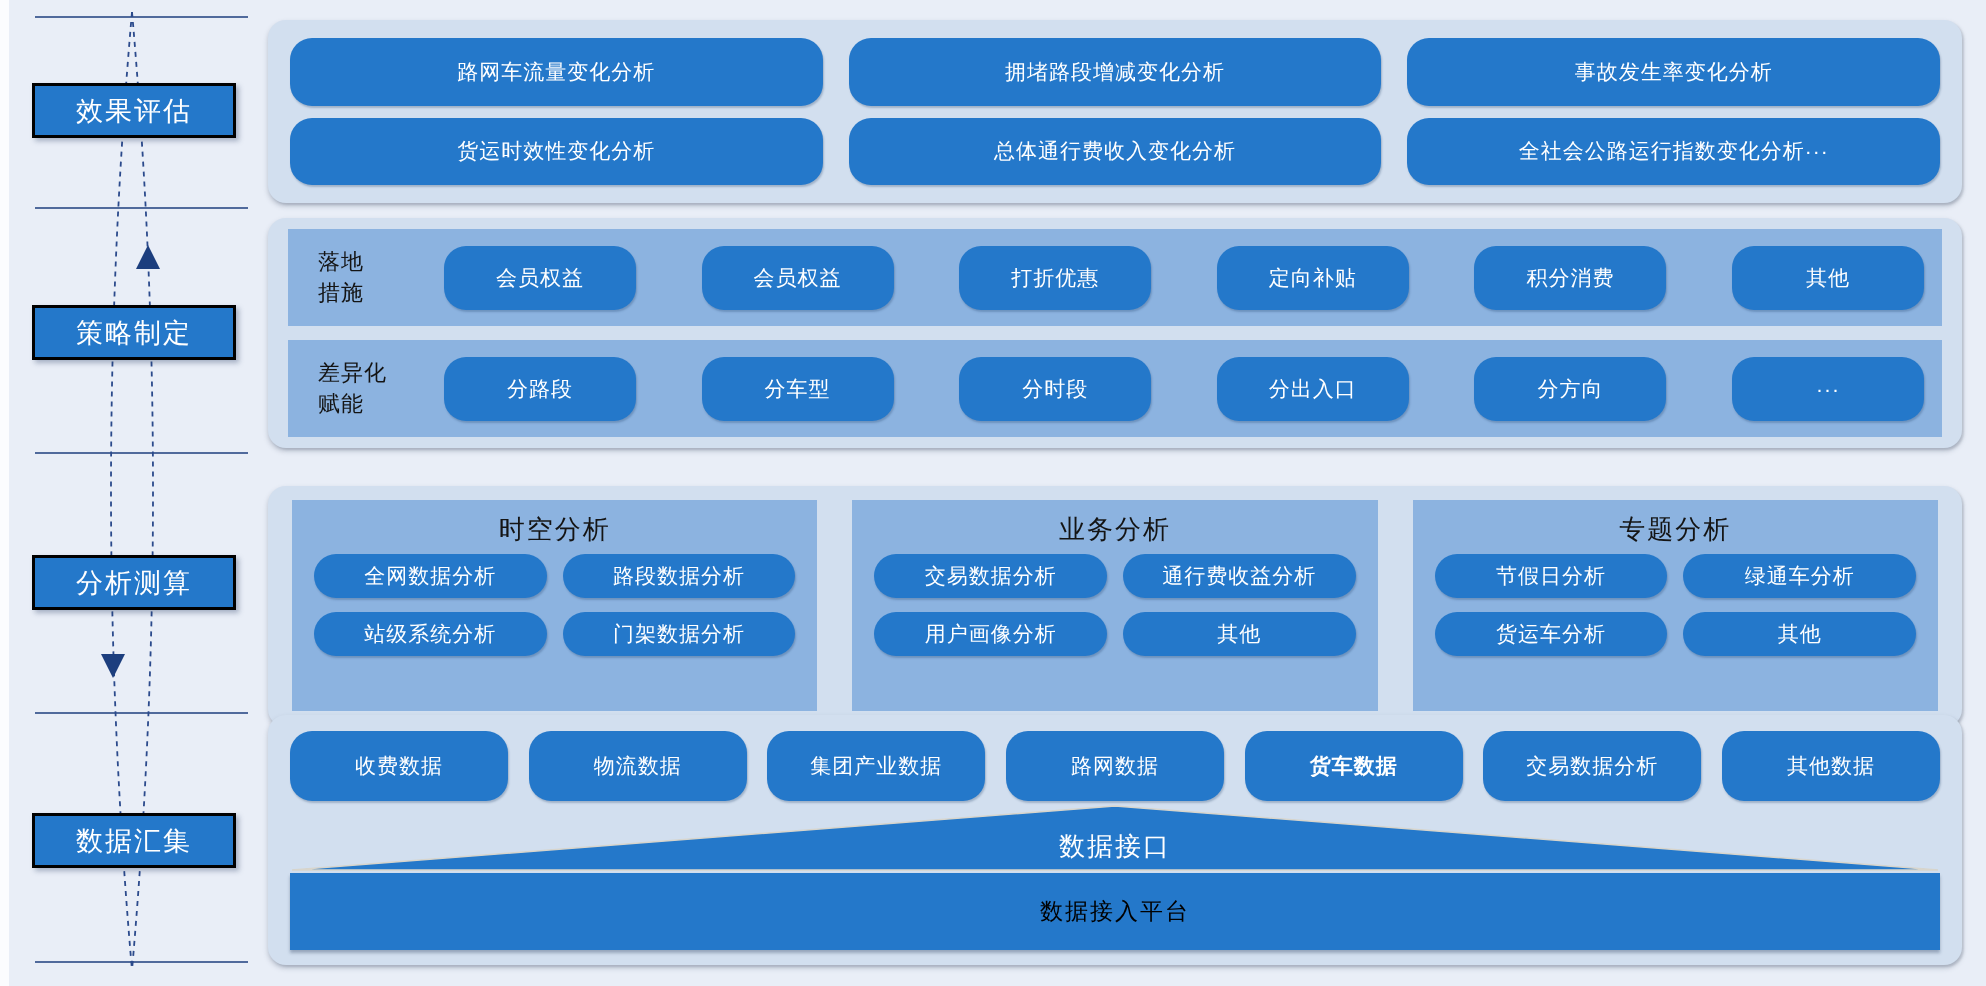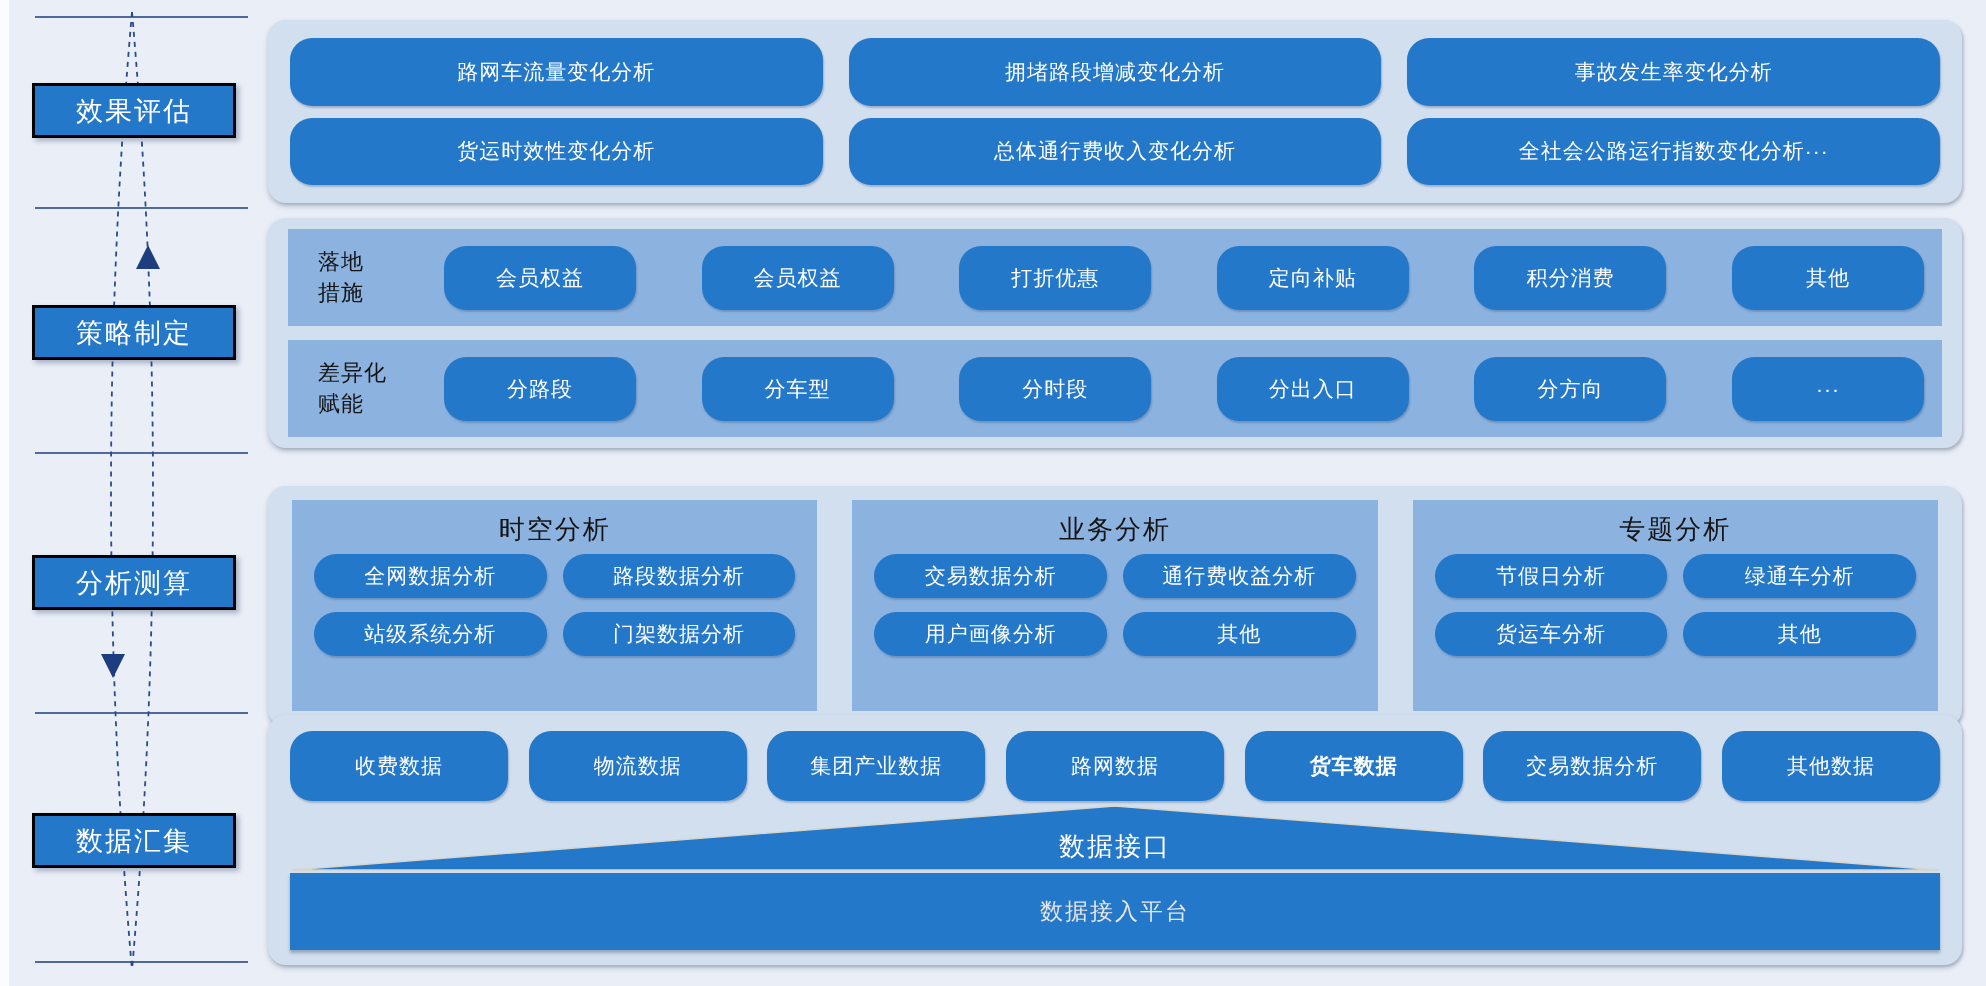--- a/index.html
+++ b/index.html
@@ -62,21 +62,21 @@
 
   
   .band4{top:715px;height:250px;padding:16px 22px;}
   .sources{display:flex;justify-content:space-between;margin-bottom:4px;}
   .dbox{width:218px;height:70px;}
   .dbox-bold{font-weight:bold;}
   .funnel{position:relative;height:66px;margin-top:0;}
   .funnel svg{display:block;}
   .funnel-label{position:absolute;left:0;right:0;top:24px;text-align:center;
     color:#fff;font-size:26px;letter-spacing:2px;}
-  .platform{height:77px;margin-top:2px;background:#2478CA;color:#e5e5e5;font-size:23px;letter-spacing:2px;
+  .platform{height:77px;margin-top:2px;background:#2478CA;color:#000000;font-size:23px;letter-spacing:2px;
     display:flex;align-items:center;justify-content:center;
     box-shadow:0 3px 3px rgba(60,80,110,.4);}
 </style>
 </head>
 <body>
 
 <div class="left-edge"></div>
 
 <div class="rail">
   <svg width="262" height="986" viewBox="0 0 262 986">

